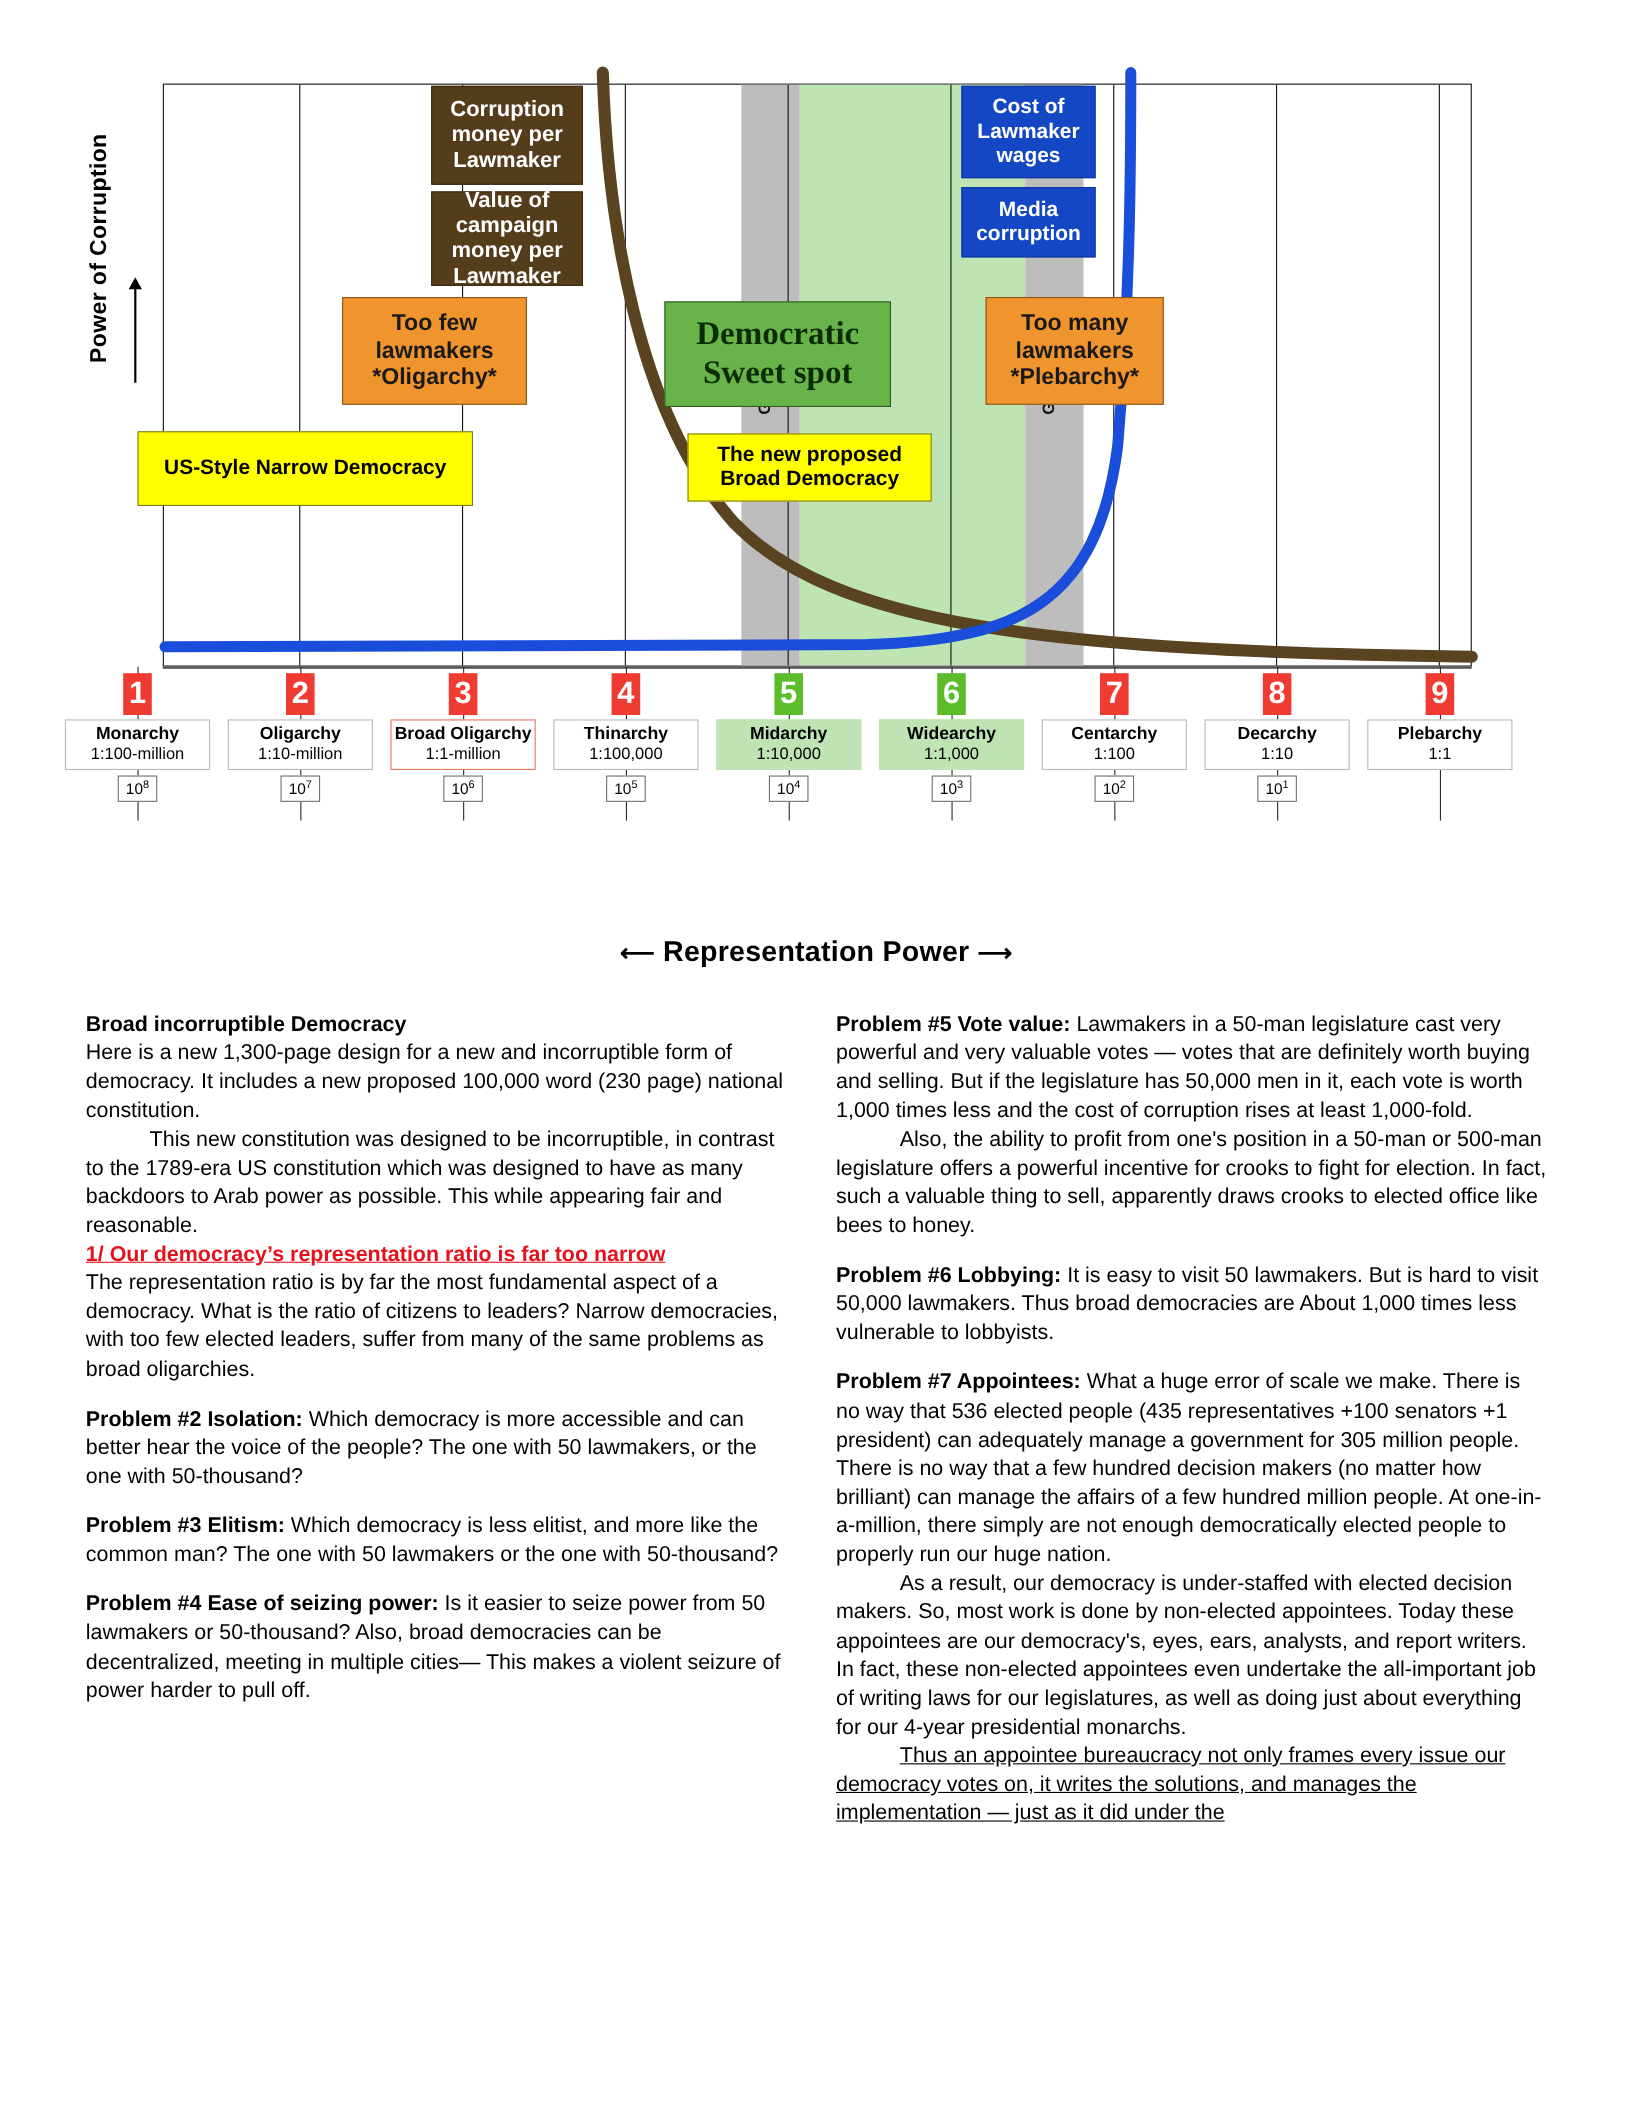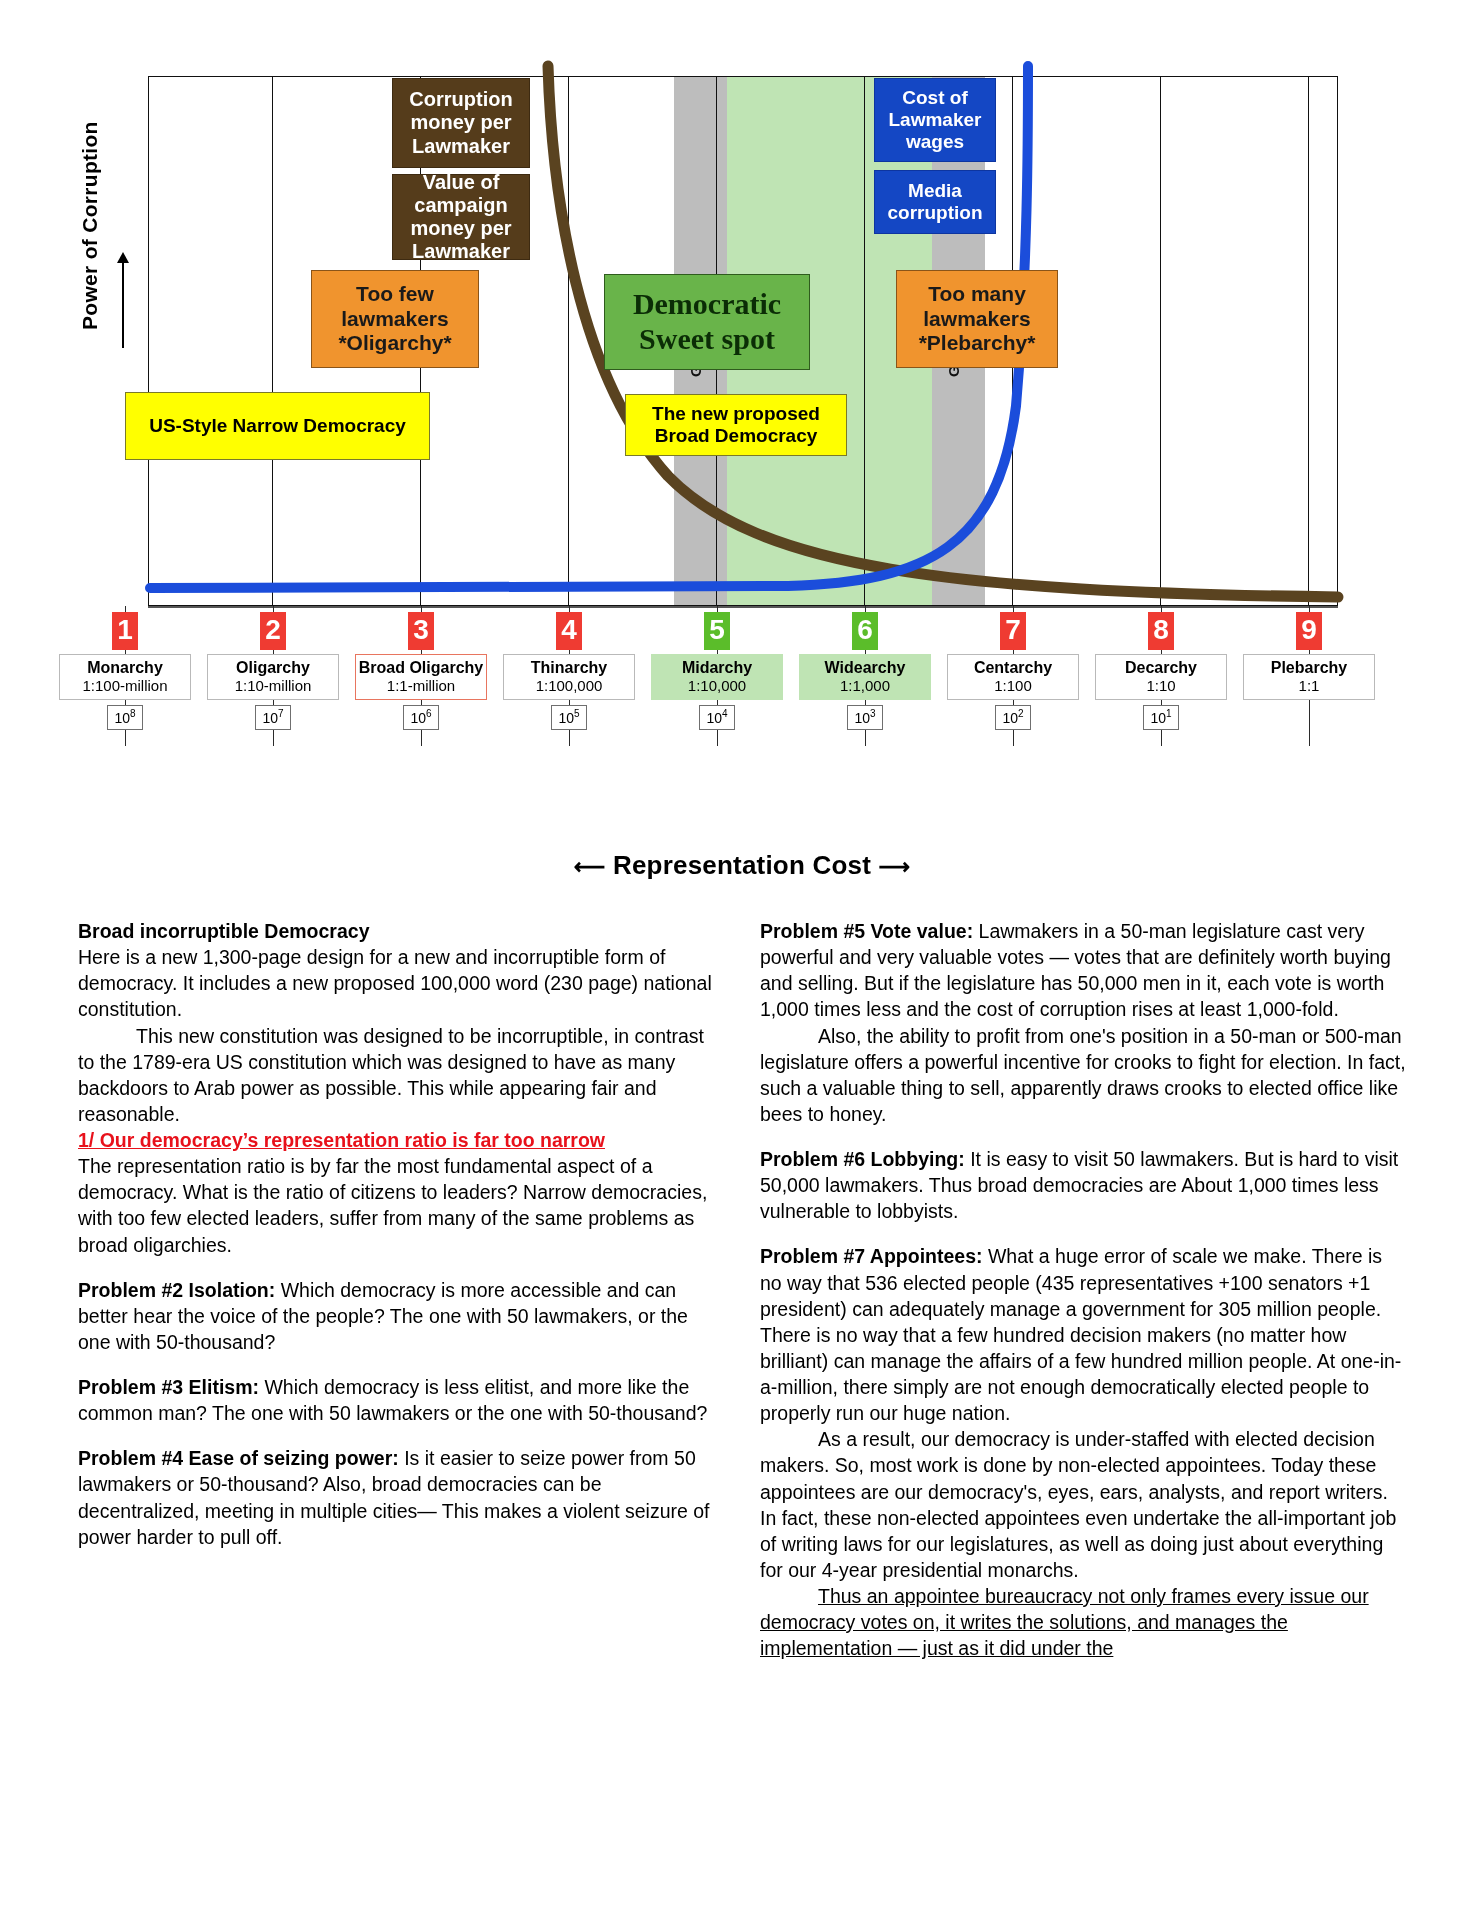--- a/index.html
+++ b/index.html
@@ -370,21 +370,21 @@
       <div class="tick-box">
         <div class="tick-name">Plebarchy</div>
         <div class="tick-ratio">1:1</div>
       </div>
     </div>
 
   </div>
 
   <div class="xaxis-title">
     <span class="arrowl">⟵</span>
-    <span>Representation Cost</span>
+    <span>Representation Power</span>
     <span class="arrowr">⟶</span>
   </div>
 
 </div>
 
 <div id="article">
   <div class="cols">
 
     <div class="col">
       <p class="hdr">Broad incorruptible Democracy</p>

